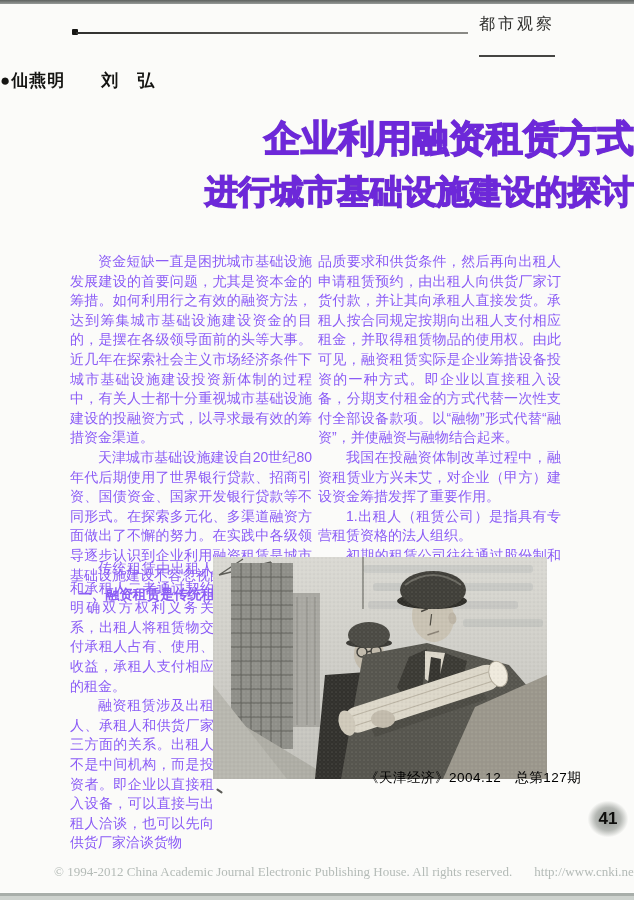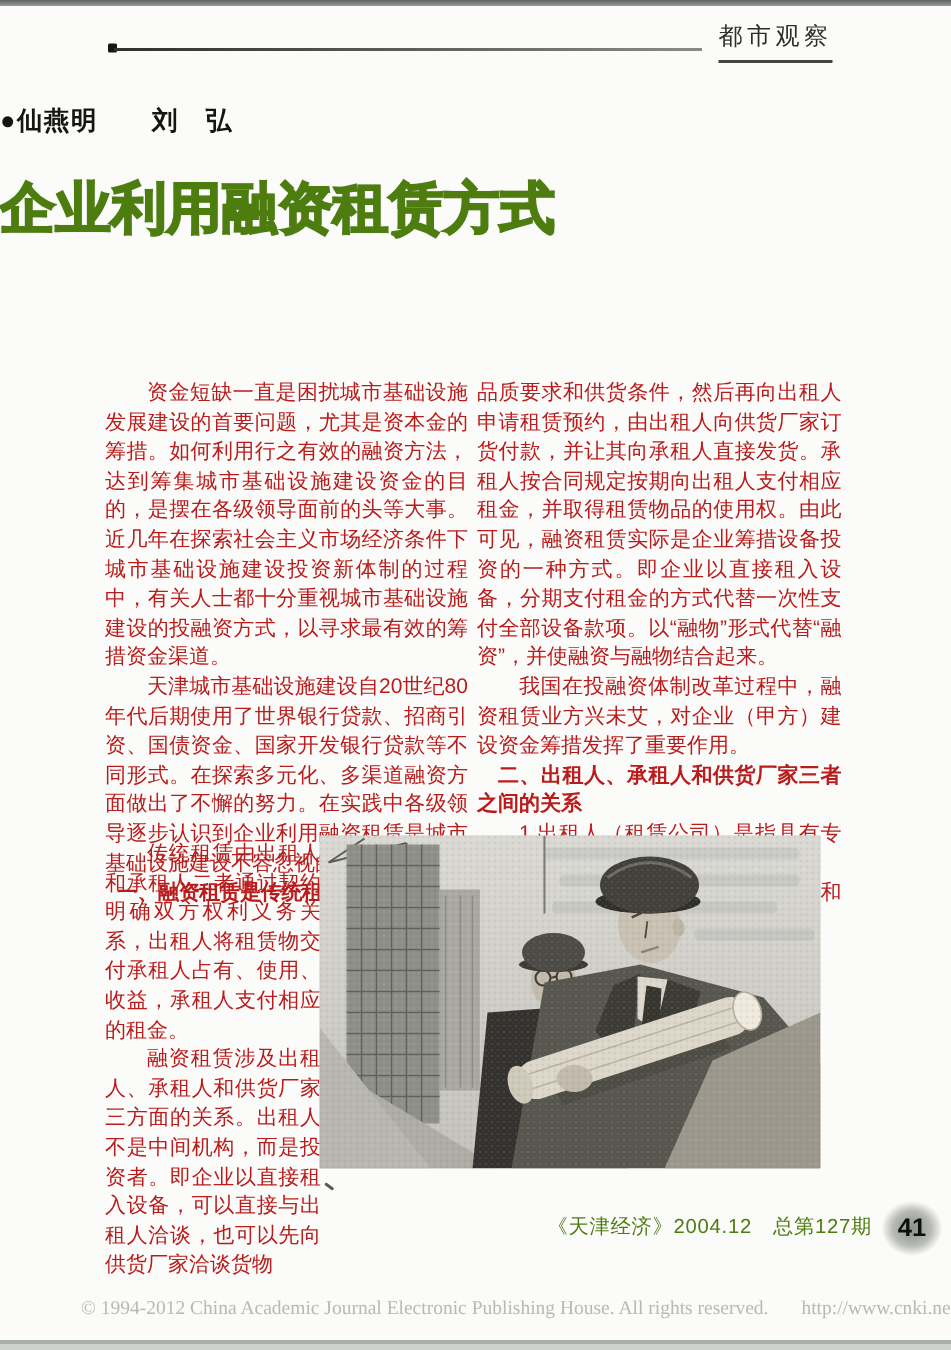--- a/index.html
+++ b/index.html
@@ -29,50 +29,50 @@
     position:absolute;left:76px;top:32px;width:392px;height:2px;
     background:linear-gradient(to right,#2f2f2d,#8a8a86);
   }
   .header-dot{
     position:absolute;left:72px;top:29px;width:6px;height:6px;
     background:#161614;border-radius:1px;
   }
   .section-label{
     position:absolute;left:479px;top:14px;
     font-size:16px;letter-spacing:3px;color:#2e2e2c;
-    padding-bottom:5px;border-bottom:2px solid #454543;
+    padding-bottom:20px;border-bottom:2px solid #454543;
     white-space:nowrap;
   }
   .authors{
     position:absolute;left:0;top:69px;width:556px;
     text-align:left;font-size:17px;font-weight:600;
     letter-spacing:1px;color:#151513;white-space:pre;
   }
   
   .title-block{
-    position:absolute;left:0;top:112px;width:634px;text-align:left;
-    color:#4d7c0f;font-weight:900;
+    position:absolute;left:0;top:112px;width:634px;text-align:right;
+    color:#6d28d9;font-weight:900;
   }
   .title-line1{
     font-size:37px;line-height:54px;height:58px;
     letter-spacing:0px;
     -webkit-text-stroke:1.4px currentColor;
     text-shadow:0 0 1px #000;
     white-space:nowrap;
   }
   .title-line2{
     font-size:33px;line-height:44px;height:46px;
     -webkit-text-stroke:1.3px currentColor;
     text-shadow:0 0 1px #000;
     white-space:nowrap;
   }
   
   .bodytext p{
     margin:0;font-size:14px;line-height:19.6px;
-    text-align:justify;color:#b91c1c;
+    text-align:justify;color:#8b5cf6;
   }
   .indent{text-indent:2em;}
   .col-left-wide{position:absolute;left:70px;top:252px;width:242px;}
   .col-left-narrow{position:absolute;left:70px;top:559px;width:144px;}
   .col-right{position:absolute;left:318px;top:252px;width:243px;}
   .h-sub1{
     margin:0;font-size:12.6px;line-height:19.6px;font-weight:bold;
     padding-left:8px;white-space:nowrap;letter-spacing:-0.3px;color:#111;
   }
   .h-sub2{
@@ -83,22 +83,22 @@
   .photo{
     position:absolute;left:213px;top:557px;width:334px;height:222px;
     overflow:hidden;background:#cfcec8;
   }
   .scan-mark{
     position:absolute;left:216px;top:790px;width:7px;height:2px;
     background:#5a5a56;transform:rotate(35deg);border-radius:1px;
   }
   
   .journal-info{
-    position:absolute;left:365px;top:809px;
-    font-size:13.5px;letter-spacing:0.5px;color:#4d7c0f;white-space:nowrap;
+    position:absolute;left:365px;top:769px;
+    font-size:13.5px;letter-spacing:0.5px;color:#000000;white-space:nowrap;
   }
   .page-badge{
     position:absolute;left:588px;top:801px;width:40px;height:36px;
     display:flex;align-items:center;justify-content:center;
     background:radial-gradient(ellipse at center,#8d918d 0%,#b6b9b5 45%,rgba(251,251,249,0) 72%);
     font-size:17px;font-weight:800;color:#0e0e0c;
   }
   
   .copyright-row{
     position:absolute;left:54px;top:864px;width:566px;
@@ -115,37 +115,37 @@
   <div class="top-strip"></div>
 
   <div class="header-dot"></div>
   <div class="header-rule"></div>
   <div class="section-label">都市观察</div>
 
   <div class="authors">●仙燕明　　刘　弘</div>
 
   <div class="title-block">
     <div class="title-line1">企业利用融资租赁方式</div>
+    <div class="title-line2">进行城市基础设施建设的探讨</div>
   </div>
 
   <div class="bodytext col-left-wide">
     <p class="indent">资金短缺一直是困扰城市基础设施发展建设的首要问题，尤其是资本金的筹措。如何利用行之有效的融资方法，达到筹集城市基础设施建设资金的目的，是摆在各级领导面前的头等大事。近几年在探索社会主义市场经济条件下城市基础设施建设投资新体制的过程中，有关人士都十分重视城市基础设施建设的投融资方式，以寻求最有效的筹措资金渠道。</p>
     <p class="indent">天津城市基础设施建设自20世纪80年代后期使用了世界银行贷款、招商引资、国债资金、国家开发银行贷款等不同形式。在探索多元化、多渠道融资方面做出了不懈的努力。在实践中各级领导逐步认识到企业利用融资租赁是城市基础设施建设不容忽视的融资方式。</p>
     <p class="h-sub1">一、融资租赁是传统租赁行业新的表现形式</p>
   </div>
 
   <div class="bodytext col-left-narrow">
     <p class="indent">传统租赁由出租人和承租人二者通过契约明确双方权利义务关系，出租人将租赁物交付承租人占有、使用、收益，承租人支付相应的租金。</p>
     <p class="indent">融资租赁涉及出租人、承租人和供货厂家三方面的关系。出租人不是中间机构，而是投资者。即企业以直接租入设备，可以直接与出租人洽谈，也可以先向供货厂家洽谈货物</p>
   </div>
 
   <div class="bodytext col-right">
     <p>品质要求和供货条件，然后再向出租人申请租赁预约，由出租人向供货厂家订货付款，并让其向承租人直接发货。承租人按合同规定按期向出租人支付相应租金，并取得租赁物品的使用权。由此可见，融资租赁实际是企业筹措设备投资的一种方式。即企业以直接租入设备，分期支付租金的方式代替一次性支付全部设备款项。以“融物”形式代替“融资”，并使融资与融物结合起来。</p>
     <p class="indent">我国在投融资体制改革过程中，融资租赁业方兴未艾，对企业（甲方）建设资金筹措发挥了重要作用。</p>
-    <p class="h-sub2">二、出租人、承租人和供货厂家三者之间的关系</p>
     <p class="indent">1.出租人（租赁公司）是指具有专营租赁资格的法人组织。</p>
     <p class="indent">初期的租赁公司往往通过股份制和贷款</p>
   </div>
 
   <div class="photo">
     <svg width="334" height="222" viewBox="0 0 334 222">
       <defs>
         <linearGradient id="sky" x1="0" y1="0" x2="0" y2="1">
           <stop offset="0" stop-color="#dad9d3"></stop>
           <stop offset="1" stop-color="#c2c1bb"></stop>

